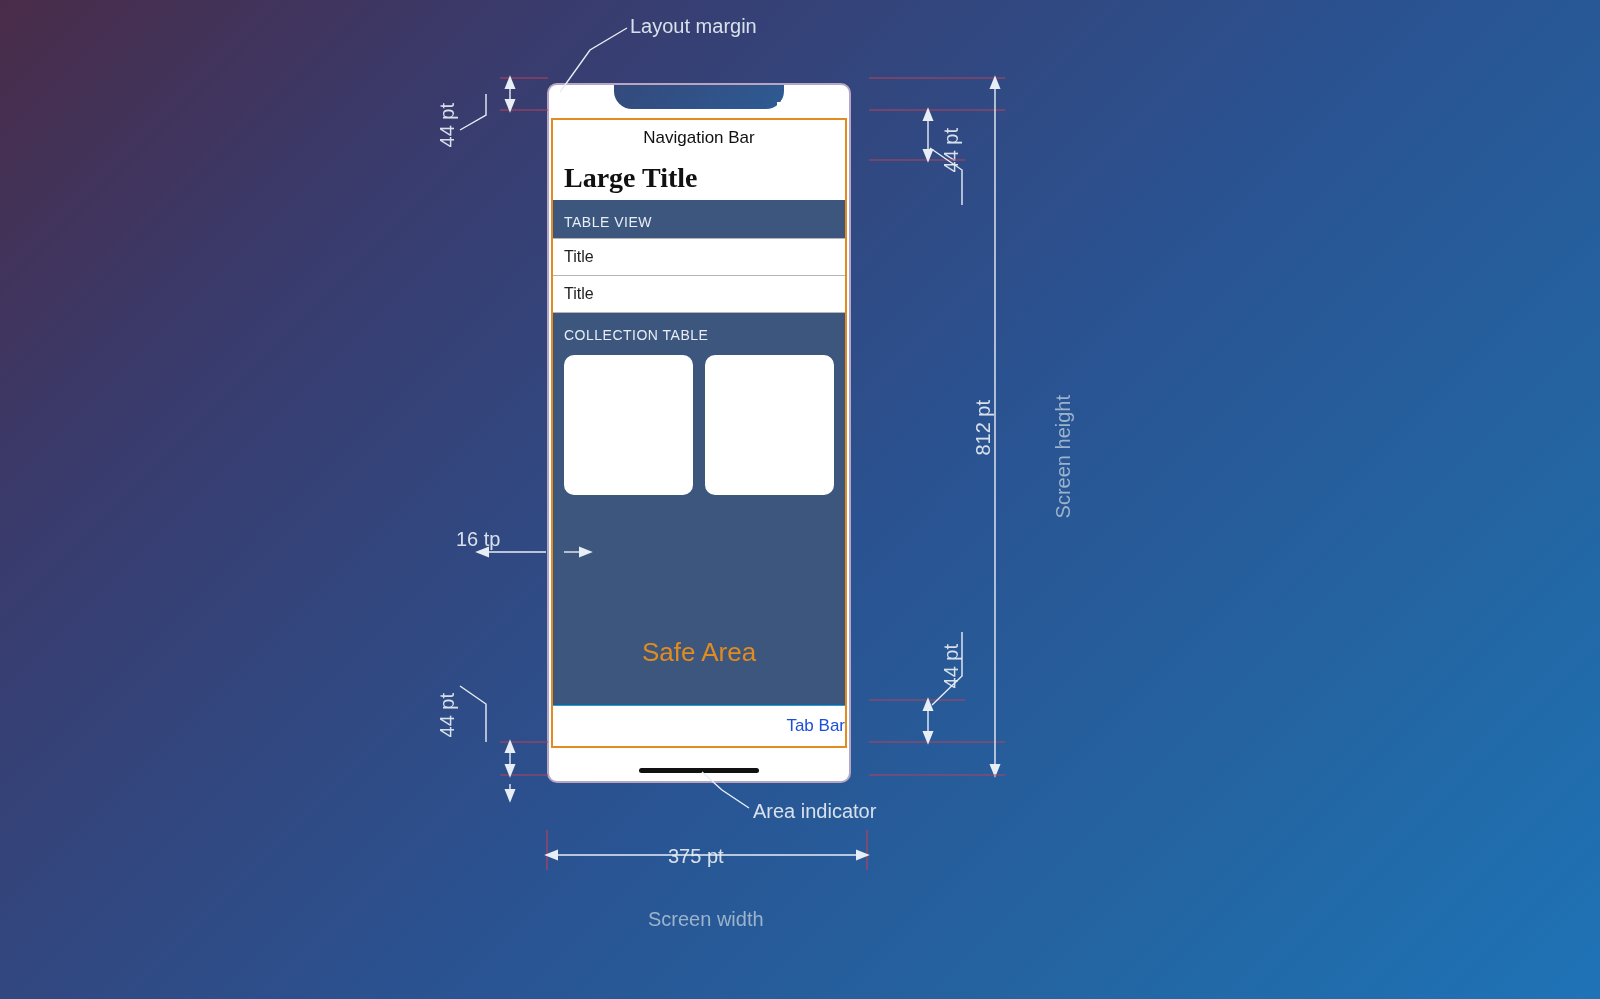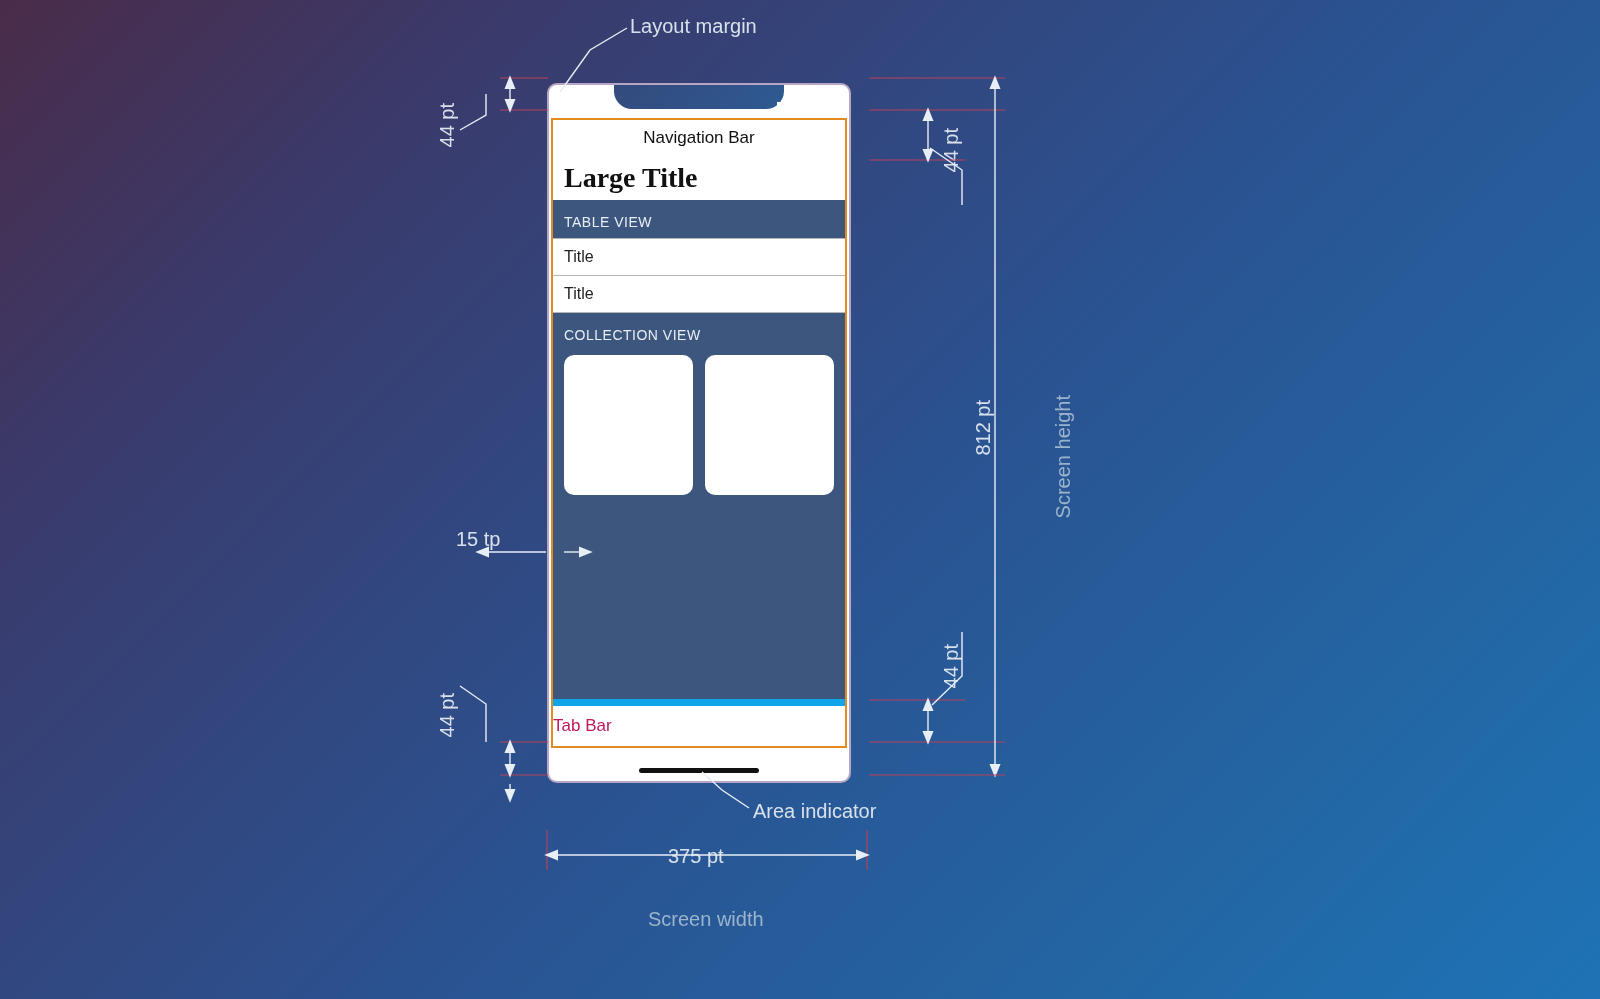--- a/index.html
+++ b/index.html
@@ -156,26 +156,26 @@
     font-size: 26px;
     font-weight: 500;
     line-height: 1.4;
   }
   .tabbar {
     position: absolute;
     left: 4px; right: 4px;
     bottom: 35px;
     height: 40px;
     background: #fff;
-    border-top: 7px solid #0ea5e9;
+    border-top: 1px solid #0ea5e9;
     display: flex;
     align-items: center;
-    justify-content: flex-start;
+    justify-content: flex-end;
     font-size: 17px;
-    color: #be185d;
+    color: #1d4ed8;
   }
   .home-ind {
     position: absolute;
     bottom: 8px; left: 50%;
     transform: translateX(-50%);
     width: 120px; height: 5px;
     background: #111;
     border-radius: 3px;
   }
 
@@ -225,42 +225,43 @@
     <div class="blue-body">
       <div class="section-header">TABLE VIEW</div>
       <div class="table">
         <div class="row">
             <span>Title</span>
           </div>
         <div class="row">
             <span>Title</span>
           </div>
       </div>
-      <div class="section-header">COLLECTION VIEW</div>
+      <div class="section-header">COLLECTION TABLE</div>
       <div class="collection">
         <div class="card"></div>
         <div class="card"></div>
       </div>
       <div class="safe-label">
+        <div>Safe Area</div>
       </div>
     </div>
 
     <div class="tabbar">
       <span>Tab Bar</span>
     </div>
 
     <div class="home-ind"></div>
 
     <div class="safe-outline"></div>
   </div>
 
   <div class="annot" style="left:630px; top:15px;">Layout margin</div>
   <div class="annot v" style="left:436px; top:103px;">44 pt</div>
   <div class="annot v" style="left:940px; top:128px;">44 pt</div>
-  <div class="annot" style="left:456px; top:528px;">15 tp</div>
+  <div class="annot" style="left:456px; top:528px;">16 tp</div>
   <div class="annot v" style="left:436px; top:693px;">44 pt</div>
   <div class="annot v" style="left:940px; top:644px;">44 pt</div>
   <div class="annot v" style="left:972px; top:400px;">812 pt</div>
   <div class="annot v" style="left:1052px; top:395px; color:#9bb3cb;">Screen height</div>
   <div class="annot" style="left:753px; top:800px;">Area indicator</div>
   <div class="annot" style="left:668px; top:845px;">375 pt</div>
   <div class="annot" style="left:648px; top:908px; color:#9bb3cb;">Screen width</div>
 
   <svg class="overlay">
     <defs>

